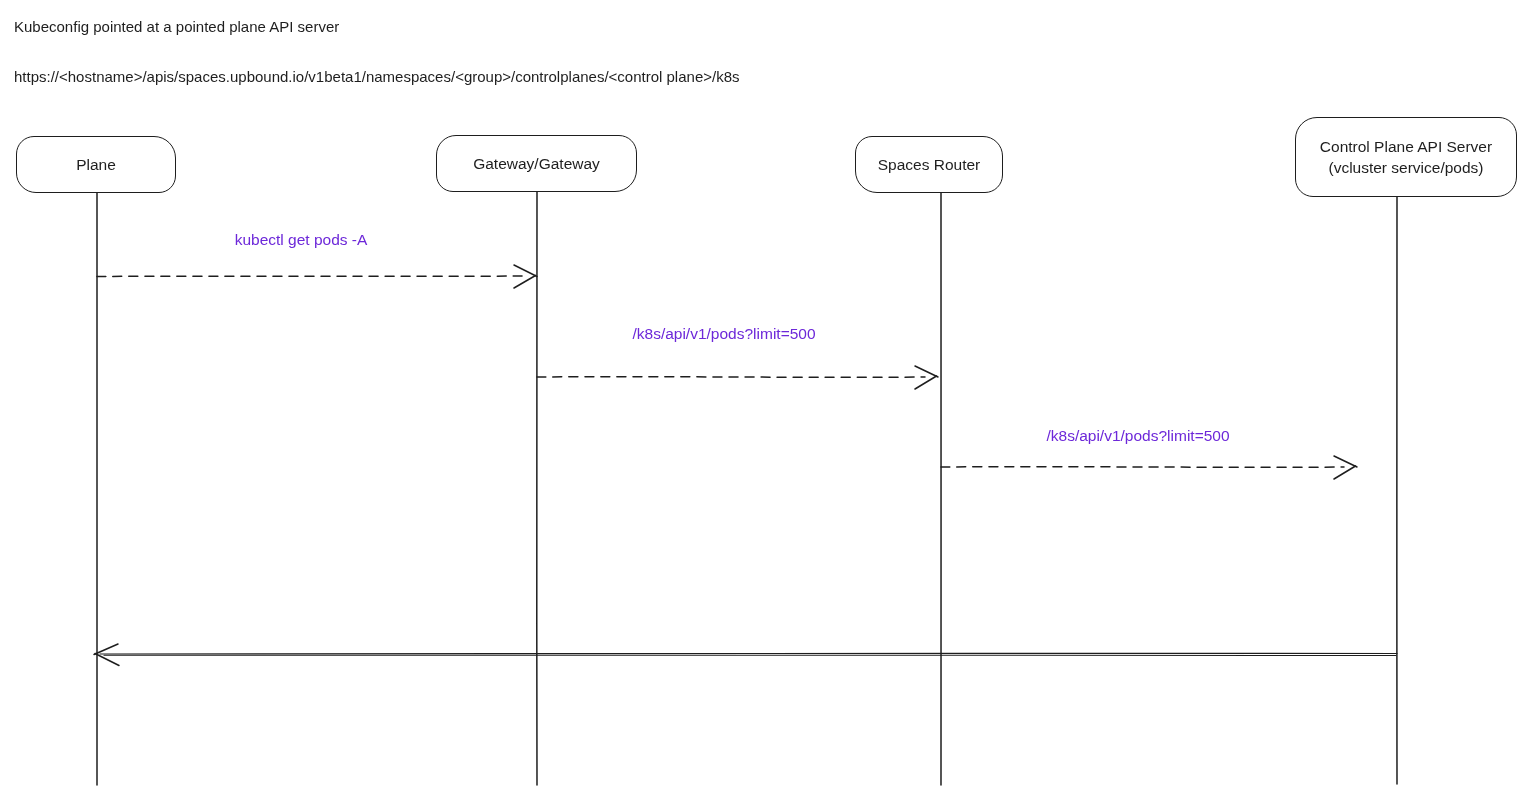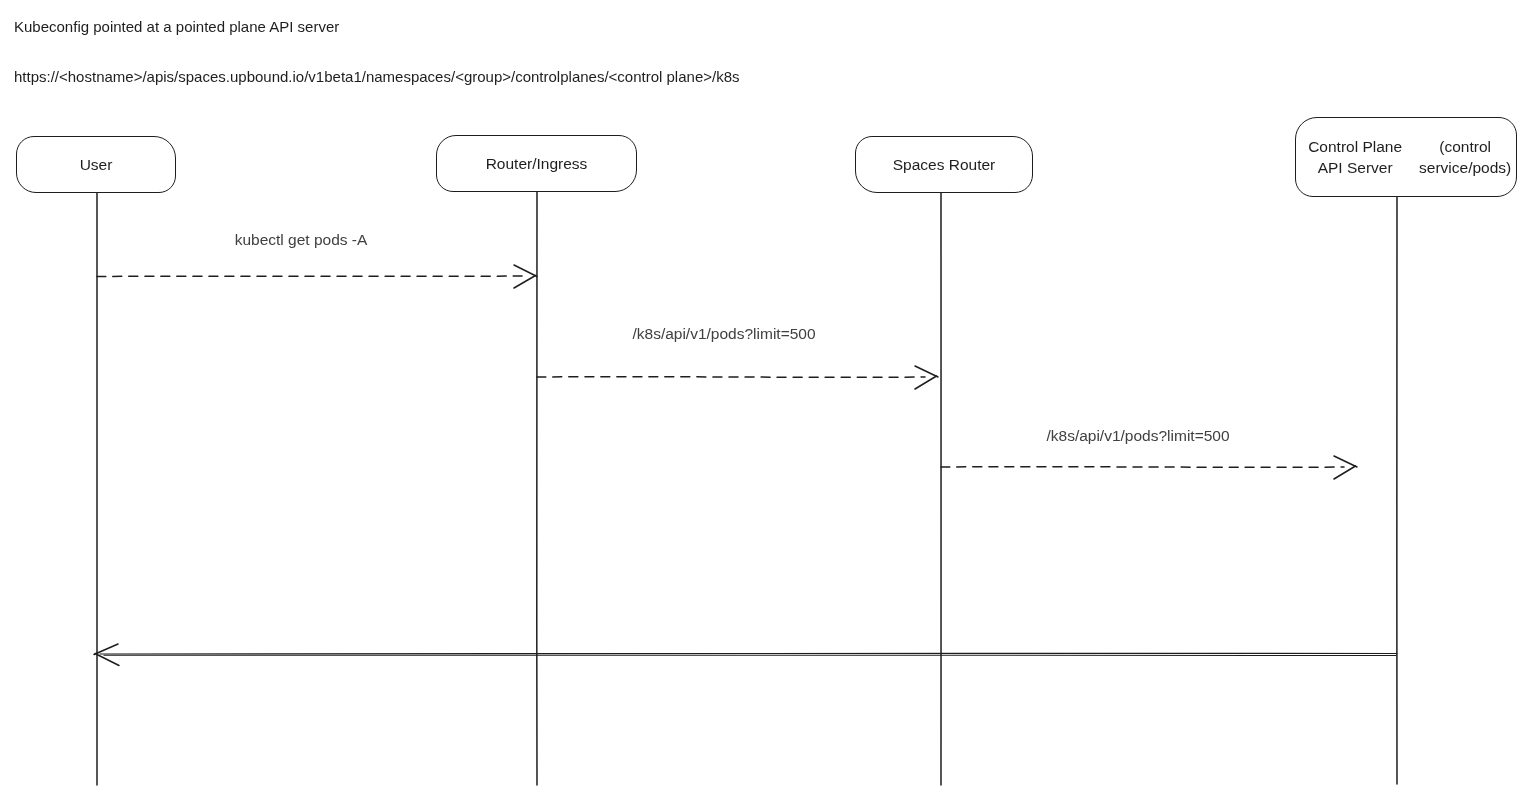--- a/index.html
+++ b/index.html
@@ -40,39 +40,39 @@
     width: 1532px;
     height: 803px;
   }
   .actor-box {
     position: absolute;
     box-sizing: border-box;
     background: #ffffff;
     border: 1.6px solid #1e1e1e;
     border-radius: 18px 22px 17px 20px;
     display: flex;
-    flex-direction: row;
+    flex-direction: column;
     align-items: center;
     justify-content: center;
     text-align: center;
     font-size: 15.5px;
     line-height: 21px;
     color: #1e1e1e;
   }
   .actor-user     { left: 16px;   top: 136px; width: 160px; height: 57px; }
   .actor-gateway  { left: 436px;  top: 135px; width: 201px; height: 57px; border-radius: 20px 18px 22px 17px; }
-  .actor-spaces   { left: 855px;  top: 136px; width: 178px; height: 57px; border-radius: 17px 20px 18px 22px; }
+  .actor-spaces   { left: 855px;  top: 136px; width: 148px; height: 57px; border-radius: 17px 20px 18px 22px; }
   .actor-cp       { left: 1295px; top: 117px; width: 222px; height: 80px; border-radius: 22px 18px 20px 18px; }
   .msg-label {
     position: absolute;
     transform: translateX(-50%);
     white-space: nowrap;
     font-size: 15.5px;
     line-height: 18px;
-    color: #404040;
+    color: #6d28d9;
   }
   .msg-label-1 { left: 301px;  top: 231px; }
   .msg-label-2 { left: 724px;  top: 325px; }
   .msg-label-3 { left: 1138px; top: 427px; }
 </style>
 </head>
 <body>
 
 <div class="canvas">
 
@@ -116,33 +116,33 @@
 
     <g>
       <path d="M 1397 653.5 C 960 653, 450 653.8, 100 654" stroke-width="1.2"></path>
       <path d="M 1396 655.5 C 960 655.3, 450 654.8, 104 655.2" stroke-width="1.1"></path>
       <path d="M 118 644 L 94 654.5"></path>
       <path d="M 119 665.5 L 95 653.5"></path>
     </g>
   </svg>
 
   <div class="actor-box actor-user">
-    <span>User</span>
+    <span>Plane</span>
   </div>
 
   <div class="actor-box actor-gateway">
-    <span>Router/Ingress</span>
+    <span>Gateway/Gateway</span>
   </div>
 
   <div class="actor-box actor-spaces">
     <span>Spaces Router</span>
   </div>
 
   <div class="actor-box actor-cp">
     <span>Control Plane API Server</span>
-    <span>(control service/pods)</span>
+    <span>(vcluster service/pods)</span>
   </div>
 
   <div class="msg-label msg-label-1">kubectl get pods -A</div>
   <div class="msg-label msg-label-2">/k8s/api/v1/pods?limit=500</div>
   <div class="msg-label msg-label-3">/k8s/api/v1/pods?limit=500</div>
 
 </div>
 
 </body></html>

